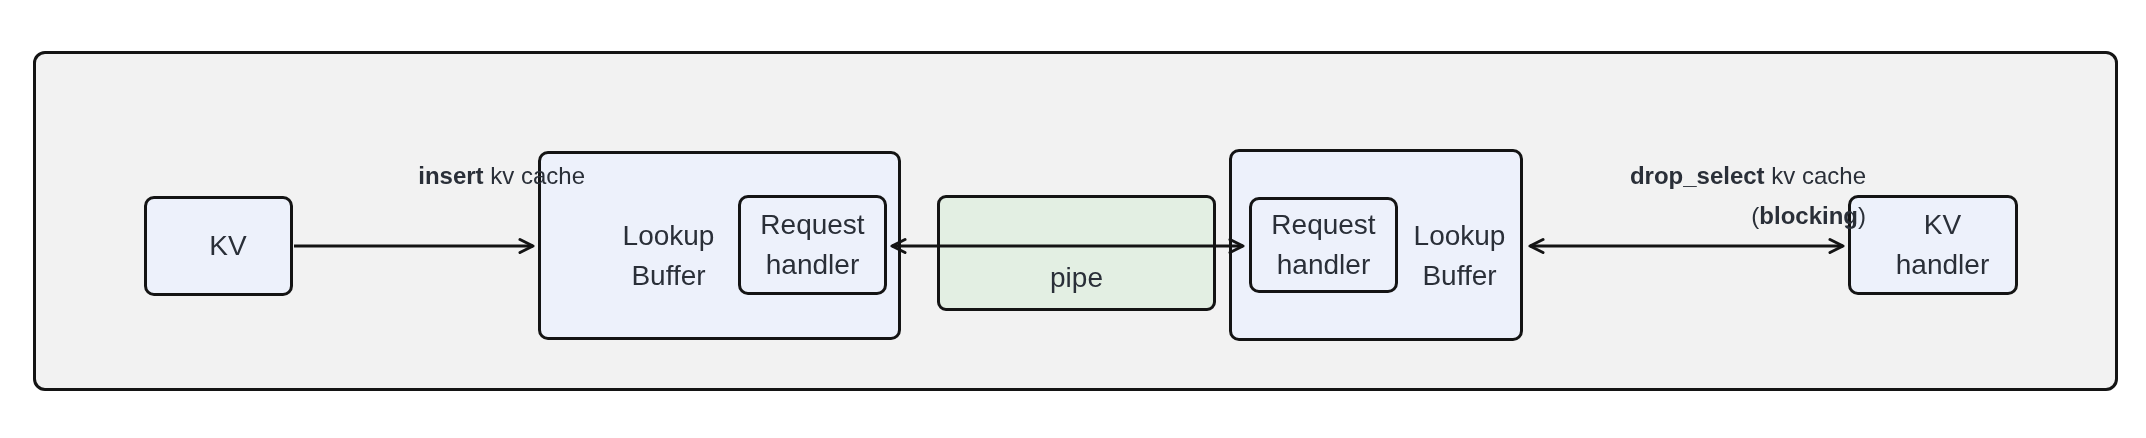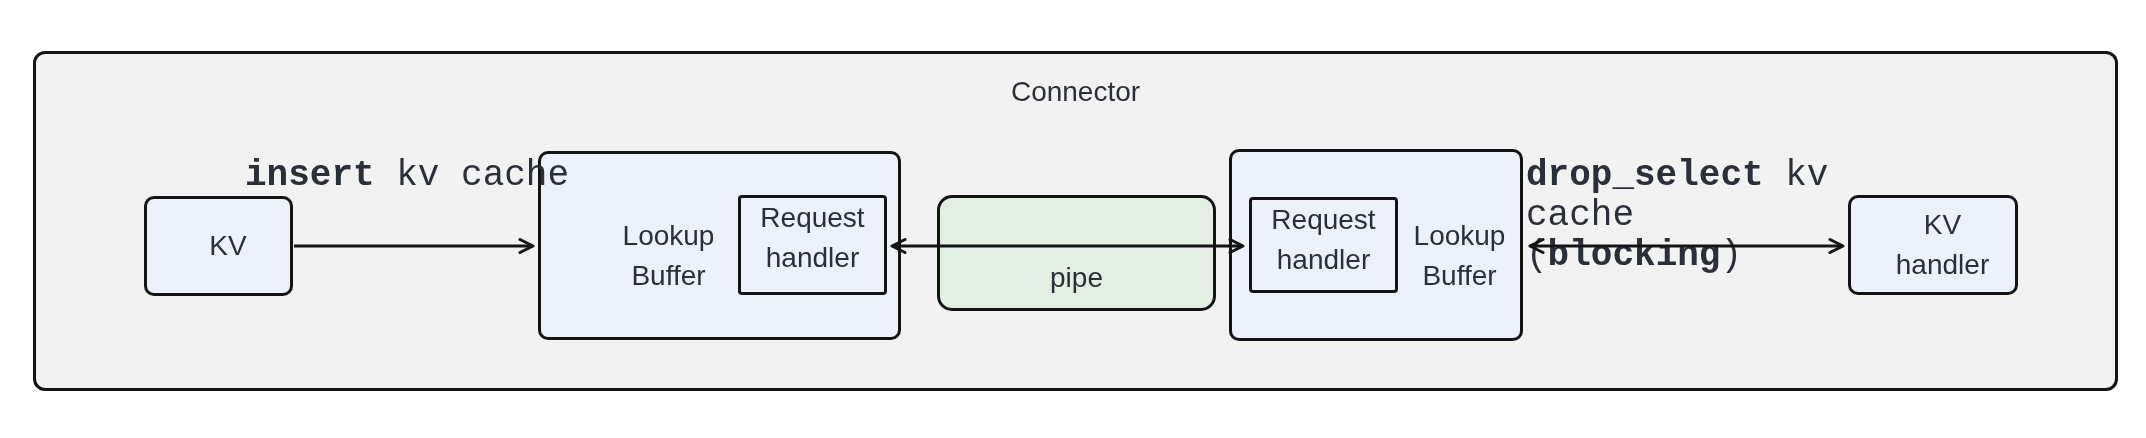--- a/index.html
+++ b/index.html
@@ -23,51 +23,50 @@
     display:flex; flex-direction:column; align-items:center; justify-content:center;
     font-size:28px; line-height:40px; text-align:center;padding-left:19px;
   }
   .node.block { display:block; }
   .kv-producer  { left:144px;  top:196px; width:149px; height:100px; }
   .lookup-left  { left:538px;  top:151px; width:363px; height:189px; }
   .lookup-right { left:1229px; top:149px; width:294px; height:192px; }
   .kv-consumer  { left:1848px; top:195px; width:170px; height:100px; }
   .inner-box {
     position:absolute; background:#edf1fb; border:3px solid #141414;
-    border-radius:4px; box-sizing:border-box;
-    display:flex; flex-direction:column; align-items:center; 
+    border-radius:10px; box-sizing:border-box;
+    display:flex; flex-direction:column; align-items:center; justify-content:center;
     font-size:28px; line-height:40px; text-align:center;
   }
   .request-left  { left:197px; top:41px; width:149px; height:100px; }
   .request-right { left:17px;  top:45px; width:149px; height:96px;  }
   .lb-label { position:absolute; text-align:center; font-size:28px; line-height:40px;margin-top:10px; }
   .lb-label-left  { left:45px;  top:52px; width:165px; }
   .lb-label-right { left:165px; top:54px; width:125px; }
   .pipe {
     position:absolute; left:937px; top:195px; width:279px; height:116px;
-    background:#e3efe3; border:3px solid #141414; border-radius:15px;
+    background:#e3efe3; border:3px solid #141414; border-radius:9px;
     box-sizing:border-box;
   }
   .pipe-label {
     position:absolute; left:0; top:60px; width:100%;
     text-align:center; font-size:28px; line-height:40px;
   }
-  .edge-label { position:absolute; text-align:left; font-size:36px; line-height:40px;font-family:Liberation Mono, monospace; }
+  .edge-label { position:absolute; text-align:right; font-size:24px; line-height:40px; }
   .edge-label .b { font-weight:bold; }
   .insert-label { left:245px;  top:156px; width:340px; }
   .drop-label   { left:1526px; top:156px; width:340px; }
   .arrows { position:absolute; left:0; top:0; pointer-events:none; }
 </style>
 </head>
 <body>
 
 <div class="canvas">
 
   <div class="container"></div>
-  <div class="title">Connector</div>
 
   <div class="node kv-producer">
     <div>KV</div>
   </div>
 
   <div class="node block lookup-left">
     <div class="lb-label lb-label-left">
       <div>Lookup</div>
       <div>Buffer</div>
     </div>

